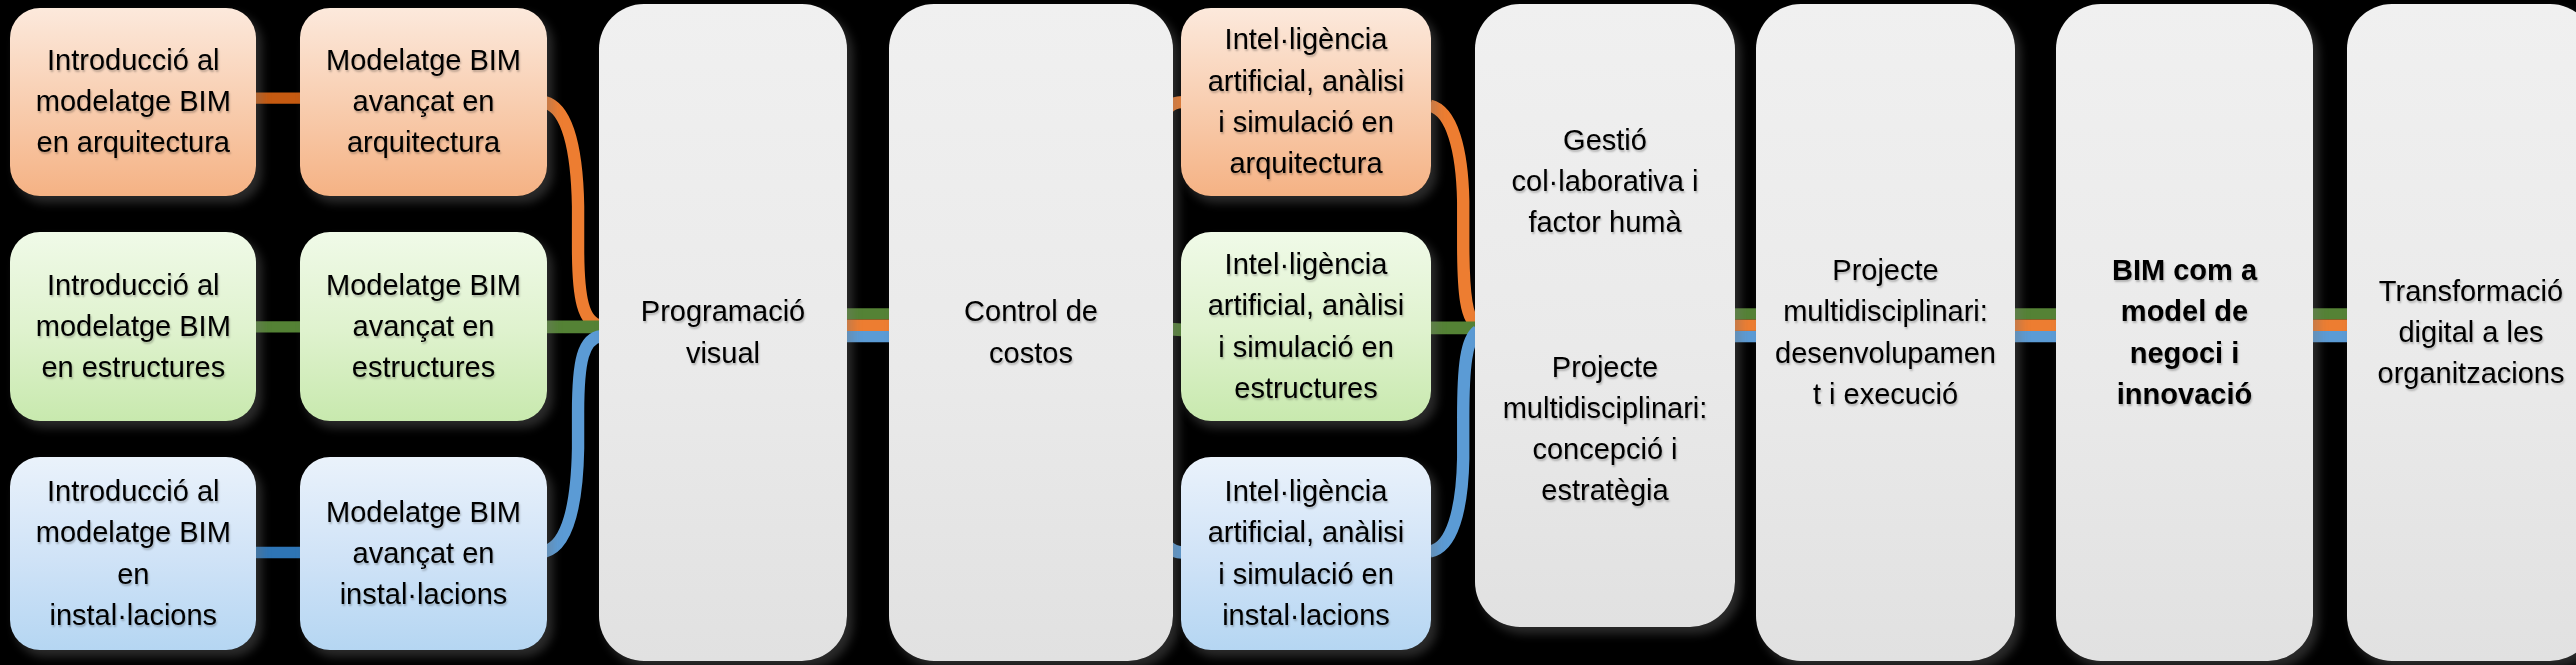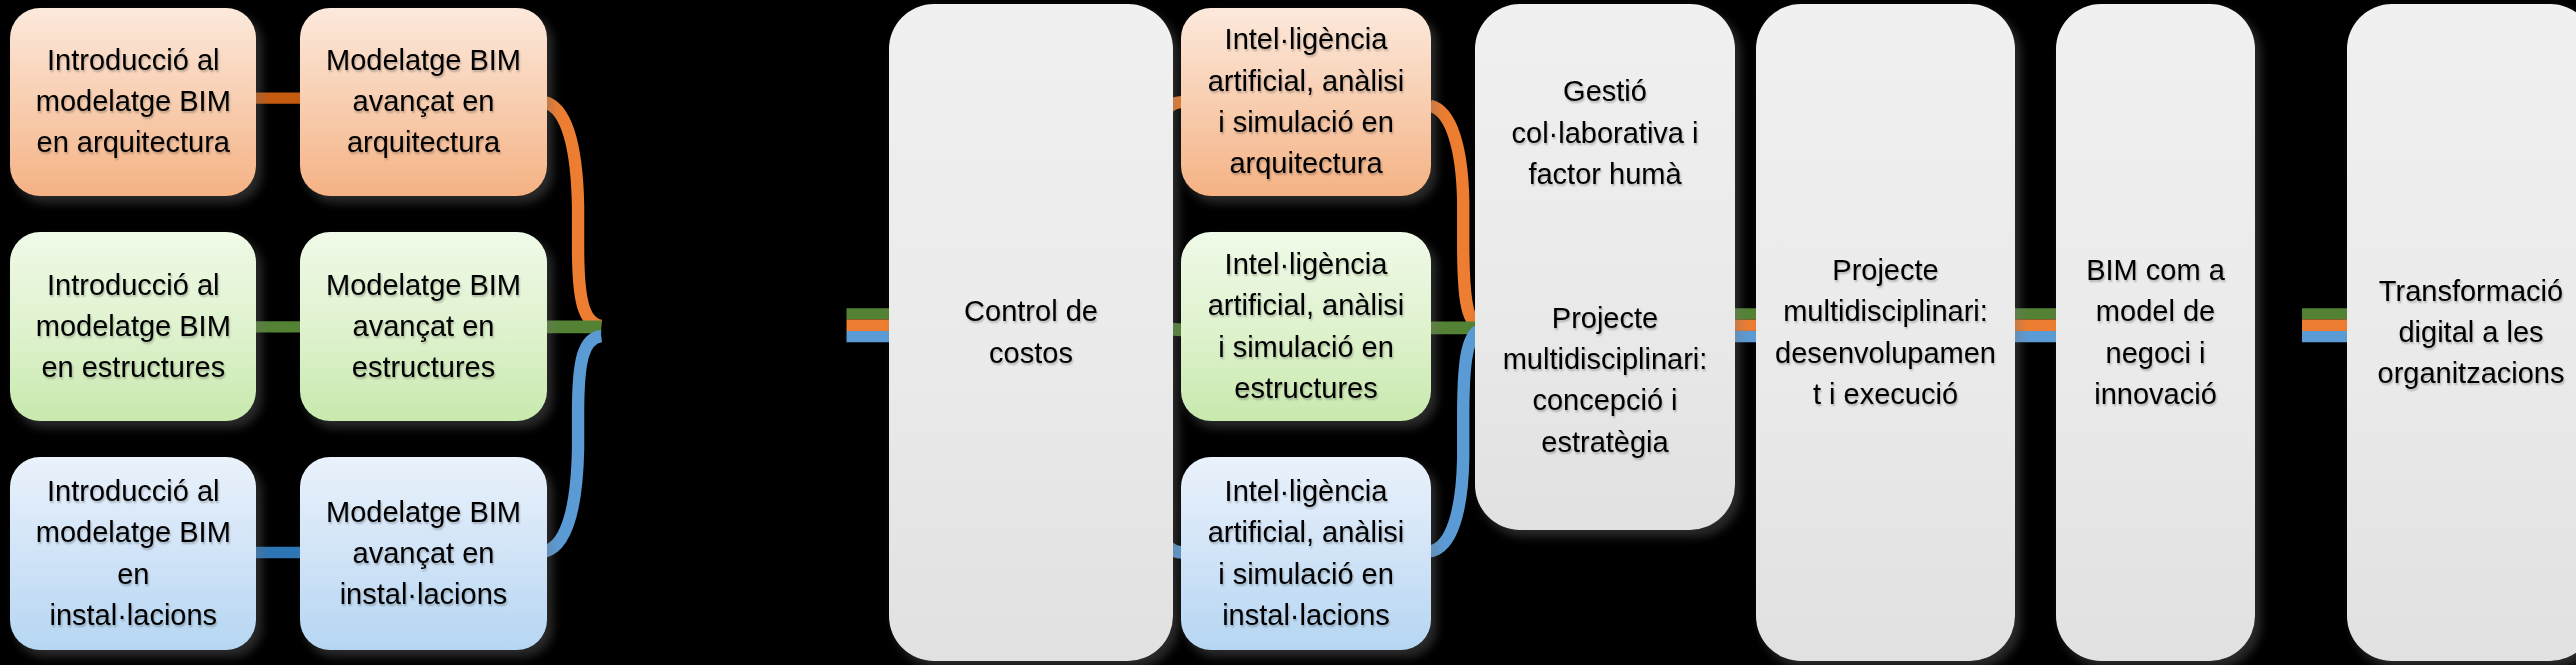--- a/index.html
+++ b/index.html
@@ -102,20 +102,24 @@
     <span class="label">Modelatge BIM
 avançat en
 estructures</span>
   </div>
   <div class="node small fill-blue" style="left:300px;top:457px;width:247px;height:193px;">
     <span class="label">Modelatge BIM
 avançat en
 instal·lacions</span>
   </div>
 
+  <div class="node tall fill-gray" style="left:599px;top:4.1px;width:248px;height:657px;">
+    <span class="label">Programació
+visual</span>
+  </div>
   <div class="node tall fill-gray" style="left:889px;top:4.1px;width:284px;height:657px;">
     <span class="label">Control de
 costos</span>
   </div>
 
   <div class="node small fill-orange" style="left:1181px;top:7.7px;width:250px;height:188px;">
     <span class="label">Intel·ligència
 artificial, anàlisi
 i simulació en
 arquitectura</span>
@@ -126,38 +130,38 @@
 i simulació en
 estructures</span>
   </div>
   <div class="node small fill-blue" style="left:1181px;top:457px;width:250px;height:193px;">
     <span class="label">Intel·ligència
 artificial, anàlisi
 i simulació en
 instal·lacions</span>
   </div>
 
-  <div class="node tall fill-gray two-para" style="left:1475px;top:4.1px;width:260px;height:526px;">
+  <div class="node tall fill-gray two-para" style="left:1475px;top:4.1px;width:260px;height:623px;">
     <span class="label">Gestió
 col·laborativa i
 factor humà</span>
     <span class="label">Projecte
 multidisciplinari:
 concepció i
 estratègia</span>
   </div>
 
   <div class="node tall fill-gray" style="left:1756px;top:4.1px;width:259px;height:657px;">
     <span class="label">Projecte
 multidisciplinari:
 desenvolupamen
 t i execució</span>
   </div>
 
-  <div class="node tall fill-gray" style="left:2056px;top:4.1px;width:199px;height:657px;">
+  <div class="node tall fill-gray" style="left:2056px;top:4.1px;width:257px;height:657px;font-weight:bold;">
     <span class="label">BIM com a
 model de
 negoci i
 innovació</span>
   </div>
 
   <div class="node tall fill-gray" style="left:2347px;top:4.1px;width:248px;height:657px;">
     <span class="label">Transformació
 digital a les
 organitzacions</span>

